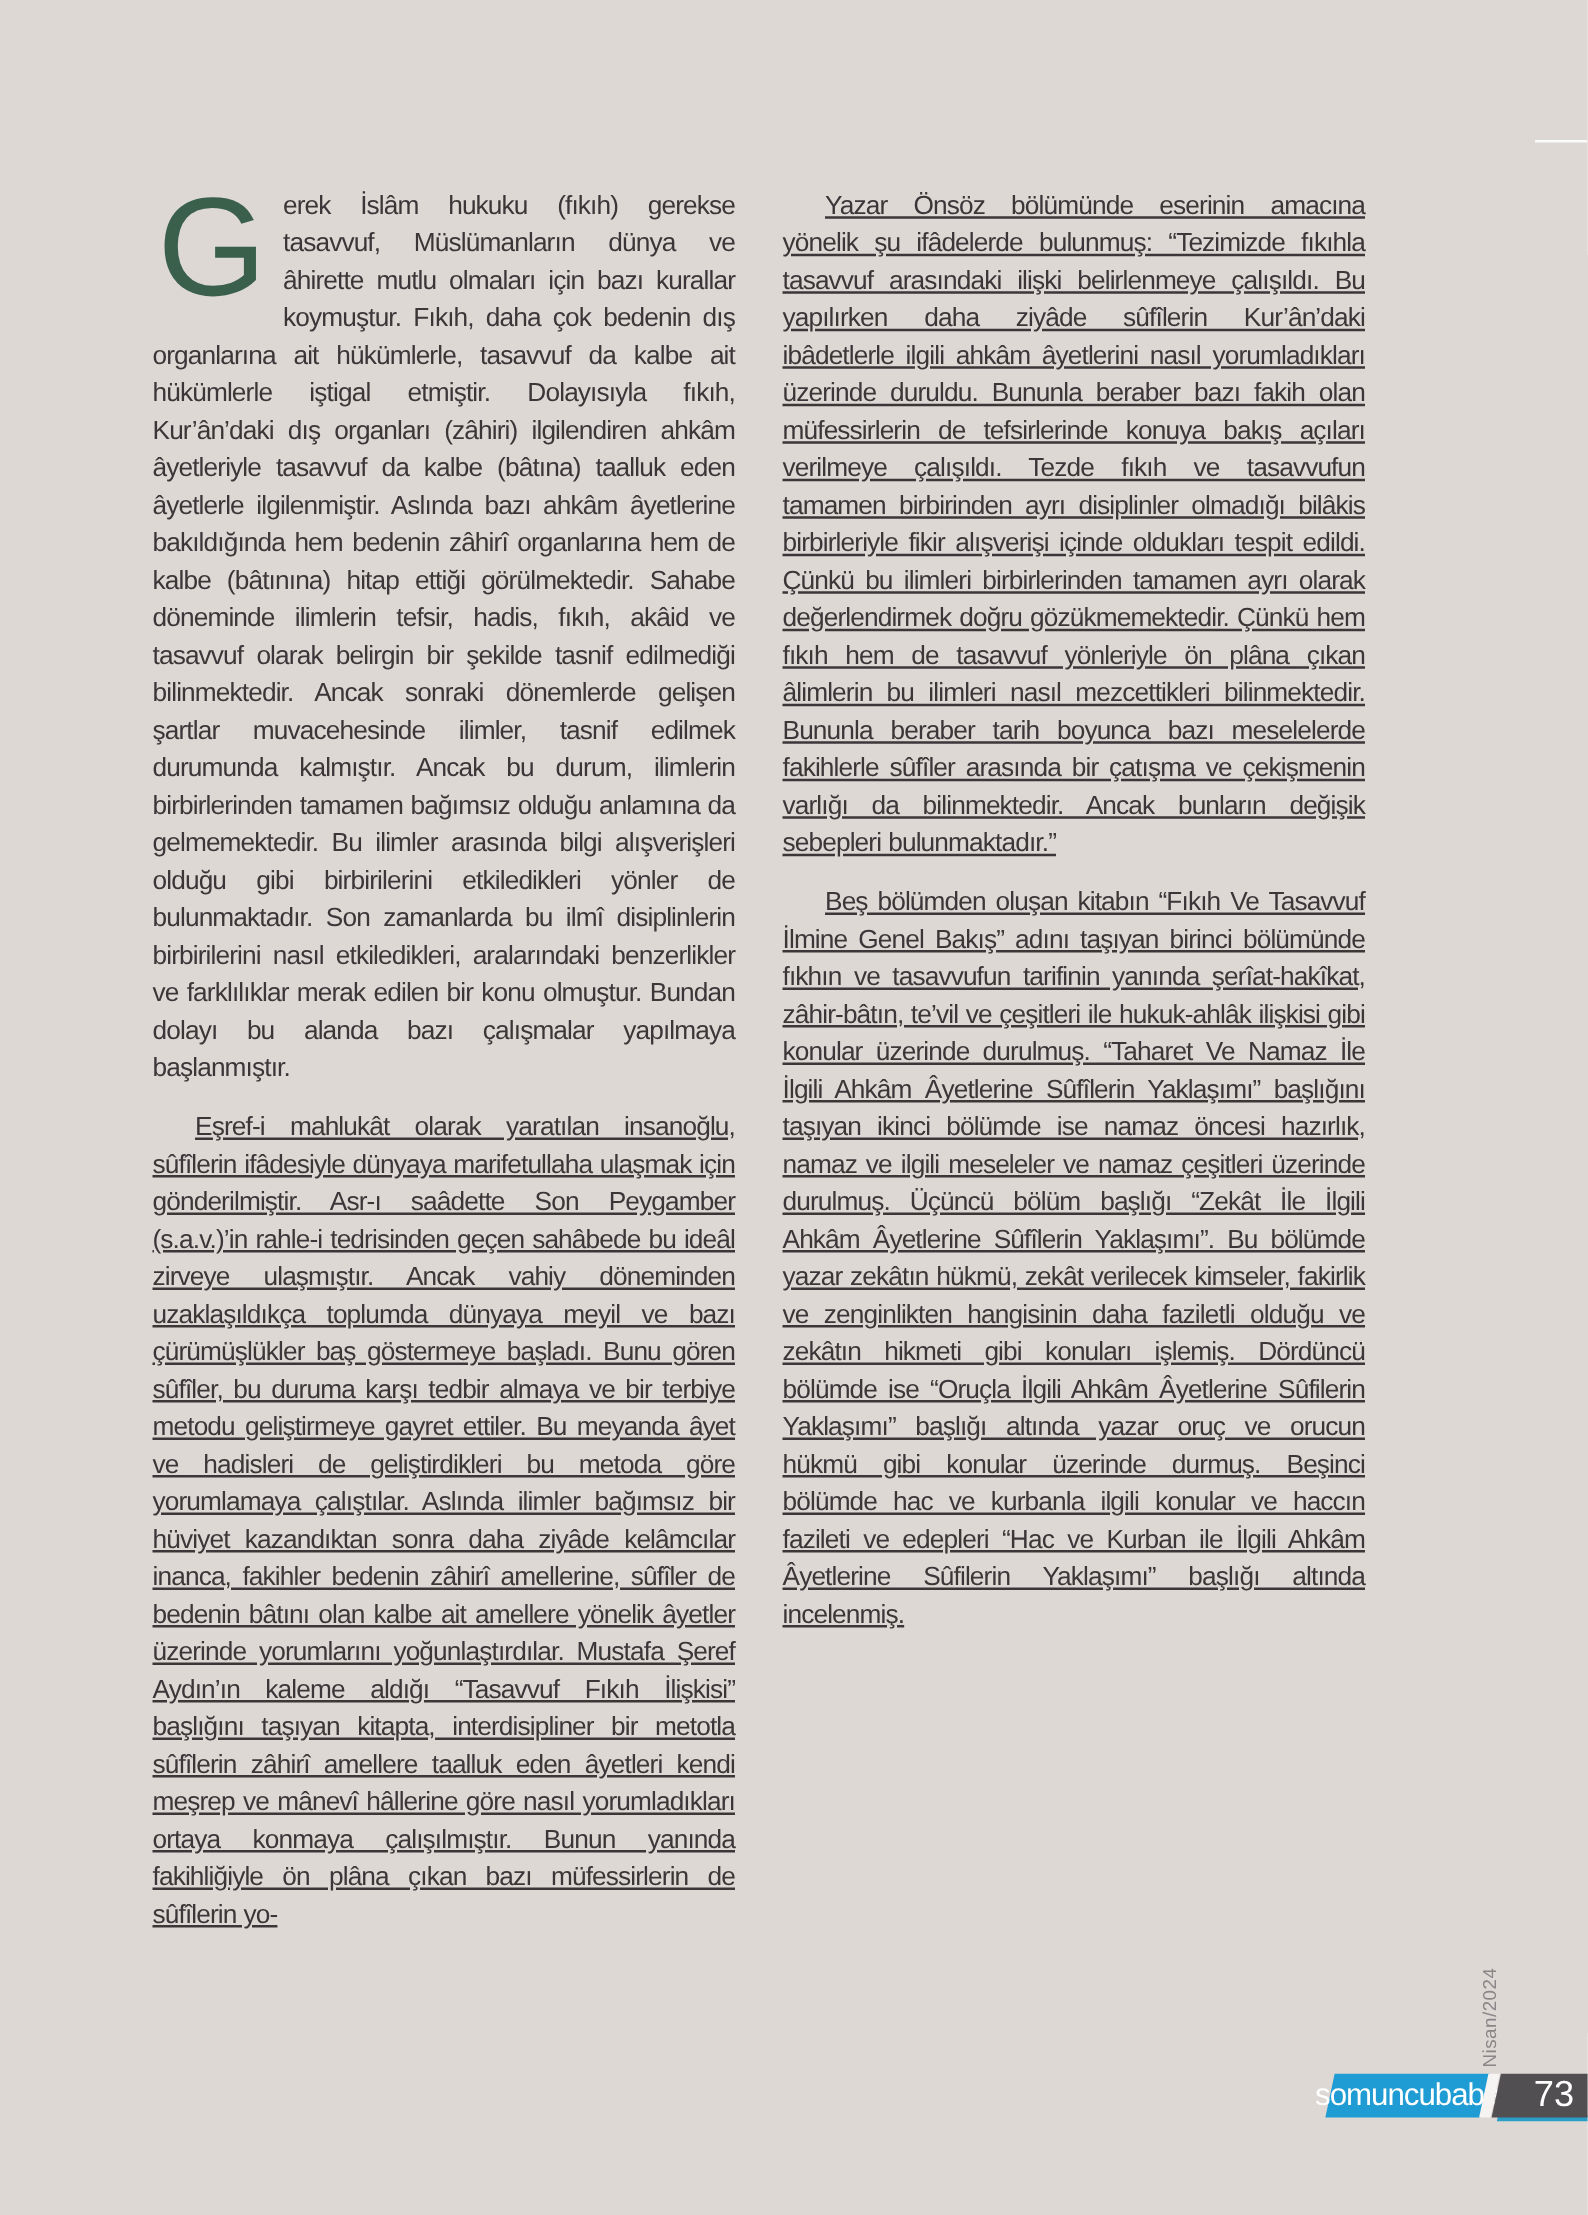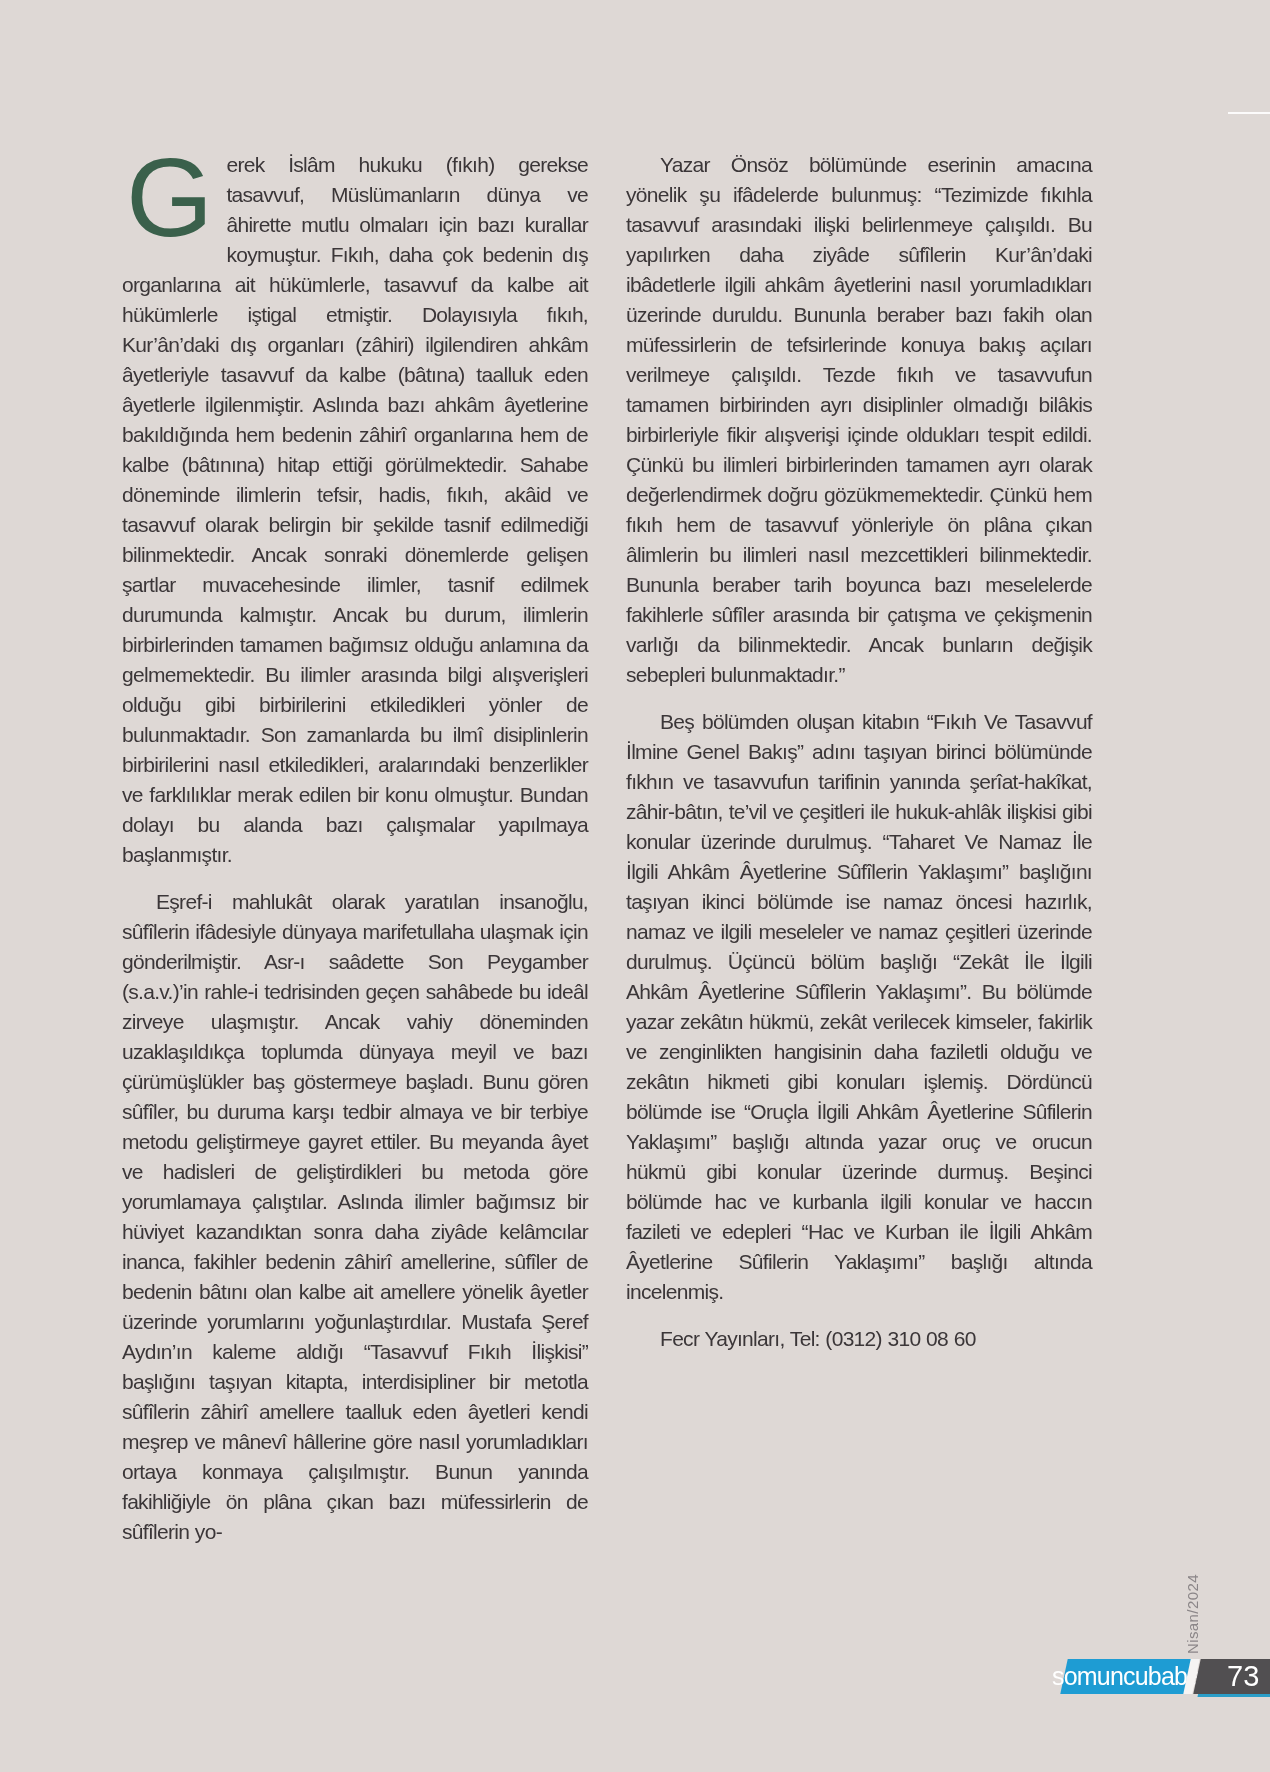--- a/index.html
+++ b/index.html
@@ -30,21 +30,21 @@
   }
   .col { width: 466px; }
   .para {
     margin: 0 0 17px 0;
     font-size: 21px;
     line-height: 30px;
     letter-spacing: -0.7px;
     text-align: justify;
     word-spacing: 0.5px;
   }
-  .para.indent { text-indent: 34px; }
+  .para.indent { text-indent: 34px; text-decoration: underline; }
   .dropcap {
     float: left;
     color: #3a604b;
     font-size: 112px;
     line-height: 86px;
     padding: 5px 14px 0 4px;
     font-weight: 400;
   }
   .issue-vertical {
     position: absolute;
@@ -120,21 +120,20 @@
   <div class="top-right-rule"></div>
 
   <div class="body-cols">
     <div class="col">
       <p class="para"><span class="dropcap">G</span><span>erek İslâm hukuku (fıkıh) gerekse tasavvuf, Müslümanların dünya ve âhirette mutlu olmaları için bazı kurallar koymuştur. Fıkıh, daha çok bedenin dış organlarına ait hükümlerle, tasavvuf da kalbe ait hükümlerle iştigal etmiştir. Dolayısıyla fıkıh, Kur’ân’daki dış organları (zâhiri) ilgilendiren ahkâm âyetleriyle tasavvuf da kalbe (bâtına) taalluk eden âyetlerle ilgilenmiştir. Aslında bazı ahkâm âyetlerine bakıldığında hem bedenin zâhirî organlarına hem de kalbe (bâtınına) hitap ettiği görülmektedir. Sahabe döneminde ilimlerin tefsir, hadis, fıkıh, akâid ve tasavvuf olarak belirgin bir şekilde tasnif edilmediği bilinmektedir. Ancak sonraki dönemlerde gelişen şartlar muvacehesinde ilimler, tasnif edilmek durumunda kalmıştır. Ancak bu durum, ilimlerin birbirlerinden tamamen bağımsız olduğu anlamına da gelmemektedir. Bu ilimler arasında bilgi alışverişleri olduğu gibi birbirilerini etkiledikleri yönler de bulunmaktadır. Son zamanlarda bu ilmî disiplinlerin birbirilerini nasıl etkiledikleri, aralarındaki benzerlikler ve farklılıklar merak edilen bir konu olmuştur. Bundan dolayı bu alanda bazı çalışmalar yapılmaya başlanmıştır.</span></p>
       <p class="para indent">Eşref-i mahlukât olarak yaratılan insanoğlu, sûfîlerin ifâdesiyle dünyaya marifetullaha ulaşmak için gönderilmiştir. Asr-ı saâdette Son Peygamber (s.a.v.)’in rahle-i tedrisinden geçen sahâbede bu ideâl zirveye ulaşmıştır. Ancak vahiy döneminden uzaklaşıldıkça toplumda dünyaya meyil ve bazı çürümüşlükler baş göstermeye başladı. Bunu gören sûfîler, bu duruma karşı tedbir almaya ve bir terbiye metodu geliştirmeye gayret ettiler. Bu meyanda âyet ve hadisleri de geliştirdikleri bu metoda göre yorumlamaya çalıştılar. Aslında ilimler bağımsız bir hüviyet kazandıktan sonra daha ziyâde kelâmcılar inanca, fakihler bedenin zâhirî amellerine, sûfîler de bedenin bâtını olan kalbe ait amellere yönelik âyetler üzerinde yorumlarını yoğunlaştırdılar. Mustafa Şeref Aydın’ın kaleme aldığı “Tasavvuf Fıkıh İlişkisi” başlığını taşıyan kitapta, interdisipliner bir metotla sûfîlerin zâhirî amellere taalluk eden âyetleri kendi meşrep ve mânevî hâllerine göre nasıl yorumladıkları ortaya konmaya çalışılmıştır. Bunun yanında fakihliğiyle ön plâna çıkan bazı müfessirlerin de sûfîlerin yo-</p>
     </div>
     <div class="col">
       <p class="para indent">Yazar Önsöz bölümünde eserinin amacına yönelik şu ifâdelerde bulunmuş: “Tezimizde fıkıhla tasavvuf arasındaki ilişki belirlenmeye çalışıldı. Bu yapılırken daha ziyâde sûfîlerin Kur’ân’daki ibâdetlerle ilgili ahkâm âyetlerini nasıl yorumladıkları üzerinde duruldu. Bununla beraber bazı fakih olan müfessirlerin de tefsirlerinde konuya bakış açıları verilmeye çalışıldı. Tezde fıkıh ve tasavvufun tamamen birbirinden ayrı disiplinler olmadığı bilâkis birbirleriyle fikir alışverişi içinde oldukları tespit edildi. Çünkü bu ilimleri birbirlerinden tamamen ayrı olarak değerlendirmek doğru gözükmemektedir. Çünkü hem fıkıh hem de tasavvuf yönleriyle ön plâna çıkan âlimlerin bu ilimleri nasıl mezcettikleri bilinmektedir. Bununla beraber tarih boyunca bazı meselelerde fakihlerle sûfîler arasında bir çatışma ve çekişmenin varlığı da bilinmektedir. Ancak bunların değişik sebepleri bulunmaktadır.”</p>
       <p class="para indent">Beş bölümden oluşan kitabın “Fıkıh Ve Tasavvuf İlmine Genel Bakış” adını taşıyan birinci bölümünde fıkhın ve tasavvufun tarifinin yanında şerîat-hakîkat, zâhir-bâtın, te’vil ve çeşitleri ile hukuk-ahlâk ilişkisi gibi konular üzerinde durulmuş. “Taharet Ve Namaz İle İlgili Ahkâm Âyetlerine Sûfîlerin Yaklaşımı” başlığını taşıyan ikinci bölümde ise namaz öncesi hazırlık, namaz ve ilgili meseleler ve namaz çeşitleri üzerinde durulmuş. Üçüncü bölüm başlığı “Zekât İle İlgili Ahkâm Âyetlerine Sûfîlerin Yaklaşımı”. Bu bölümde yazar zekâtın hükmü, zekât verilecek kimseler, fakirlik ve zenginlikten hangisinin daha faziletli olduğu ve zekâtın hikmeti gibi konuları işlemiş. Dördüncü bölümde ise “Oruçla İlgili Ahkâm Âyetlerine Sûfilerin Yaklaşımı” başlığı altında yazar oruç ve orucun hükmü gibi konular üzerinde durmuş. Beşinci bölümde hac ve kurbanla ilgili konular ve haccın fazileti ve edepleri “Hac ve Kurban ile İlgili Ahkâm Âyetlerine Sûfilerin Yaklaşımı” başlığı altında incelenmiş.</p>
-      <p class="para indent">Fecr Yayınları, Tel: (0312) 310 08 60</p>
     </div>
   </div>
 
   <div class="issue-vertical">Nisan/2024</div>
 
   <div class="footer">
     <div class="footer-accent"></div>
     <div class="brand-badge">
       <span>somuncubaba</span>
     </div>

